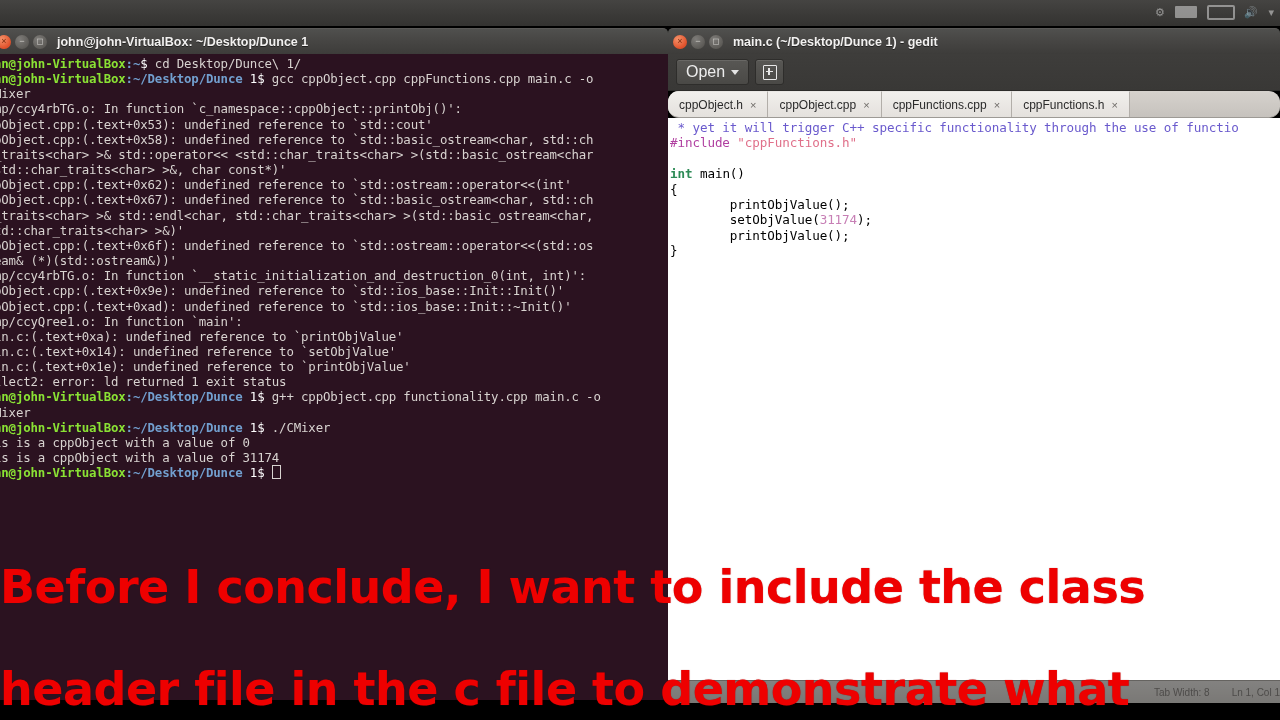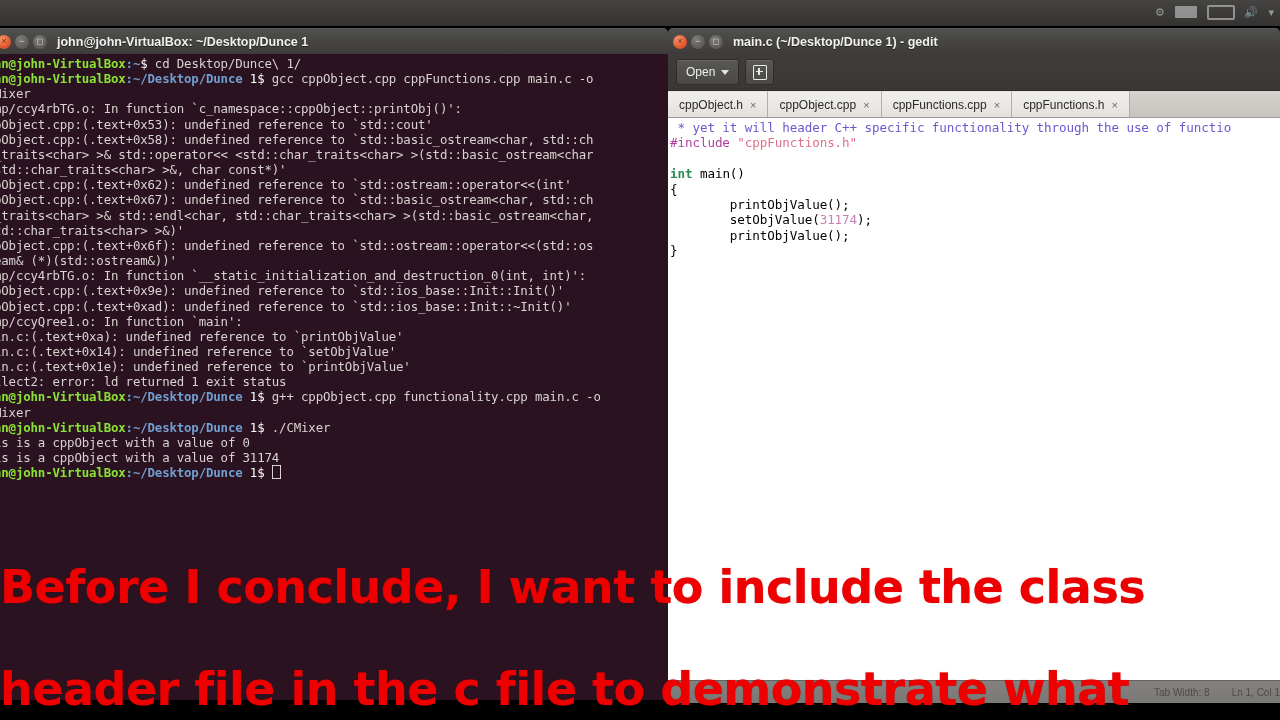--- a/index.html
+++ b/index.html
@@ -96,21 +96,21 @@
     background: linear-gradient(to bottom, #3e3d3b 0%, #393836 100%);
     display: flex; align-items: center; gap: 6px;
     padding: 0 8px;
     border-bottom: 1px solid #2d2c2a;
   }
   .tb-btn {
     height: 24px;
     background: linear-gradient(to bottom, #585754 0%, #4a4946 100%);
     border: 1px solid #2e2d2b;
     border-radius: 3px;
-    color: #ededed; font-size: 12px;
+    color: #ededed; font-size: 16px;
     display: flex; align-items: center; justify-content: center;
     gap: 6px; padding: 0 9px;
     box-shadow: inset 0 1px 0 rgba(255,255,255,.10);
   }
   .tb-caret {
     width: 0; height: 0;
     border-left: 4px solid transparent; border-right: 4px solid transparent;
     border-top: 5px solid #e4e4e4;
   }
   .tb-icon-btn { width: 27px; padding: 0; }
@@ -125,20 +125,21 @@
   .newdoc-glyph::after {
     content: ""; position: absolute; left: 2px; top: 5px;
     width: 7px; height: 1.5px; background: #e8e8e8;
   }
   #gedit-tabs {
     height: 26px;
     background: linear-gradient(to bottom, #d6d2cd 0%, #c6c2bd 100%);
     display: flex; align-items: flex-end;
     border-bottom: 1px solid #9d9a95;
     overflow: hidden;
+    border-radius: 11px;
   }
   .gtab {
     height: 25px;
     display: flex; align-items: center; gap: 7px;
     padding: 0 11px;
     font-size: 12px; color: #2b2b2b;
     background: linear-gradient(to bottom, #f1efec 0%, #e4e1dd 100%);
     border-right: 1px solid #b2aea9;
     border-top: 1px solid #e9e7e4;
     white-space: nowrap;
@@ -282,21 +283,21 @@
           <span>cppFunctions.cpp</span>
           <span class="tab-x">×</span>
         </div>
         <div class="gtab">
           <span>cppFunctions.h</span>
           <span class="tab-x">×</span>
         </div>
       </div>
 
     <div id="gedit-editor">
-        <div class="cline"><span class="c-comment"> * yet it will header C++ specific functionality through the use of functio</span></div>
+        <div class="cline"><span class="c-comment"> * yet it will trigger C++ specific functionality through the use of functio</span></div>
         <div class="cline"><span class="c-pre">#include </span><span class="c-string">"cppFunctions.h"</span></div>
         <div class="cline">&nbsp;</div>
         <div class="cline"><span class="c-type">int</span><span> main()</span></div>
         <div class="cline"><span>{</span></div>
         <div class="cline"><span>        printObjValue();</span></div>
         <div class="cline"><span>        setObjValue(</span><span class="c-num">31174</span><span>);</span></div>
         <div class="cline"><span>        printObjValue();</span></div>
         <div class="cline"><span>}</span></div>
       </div>
 

